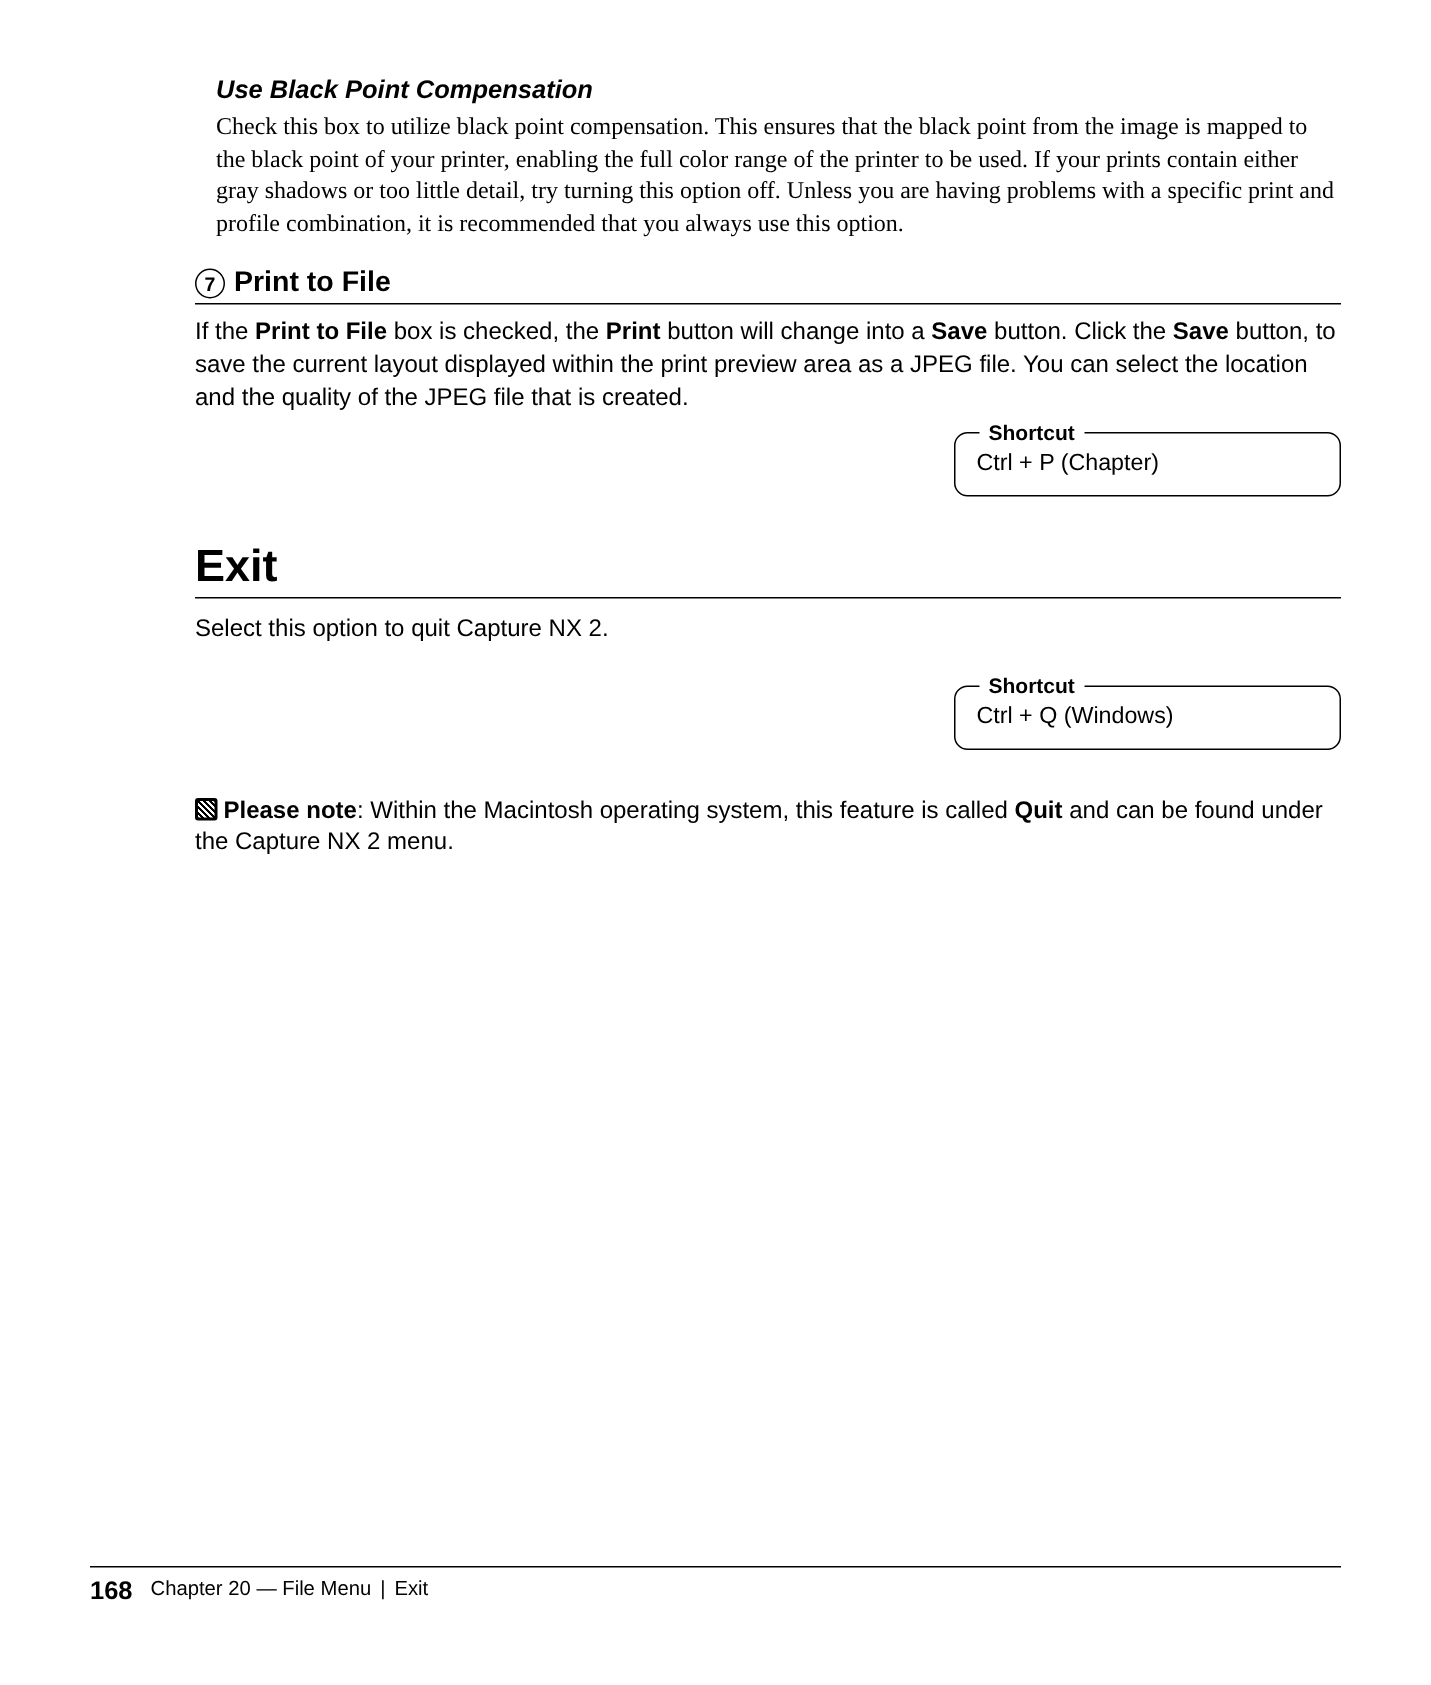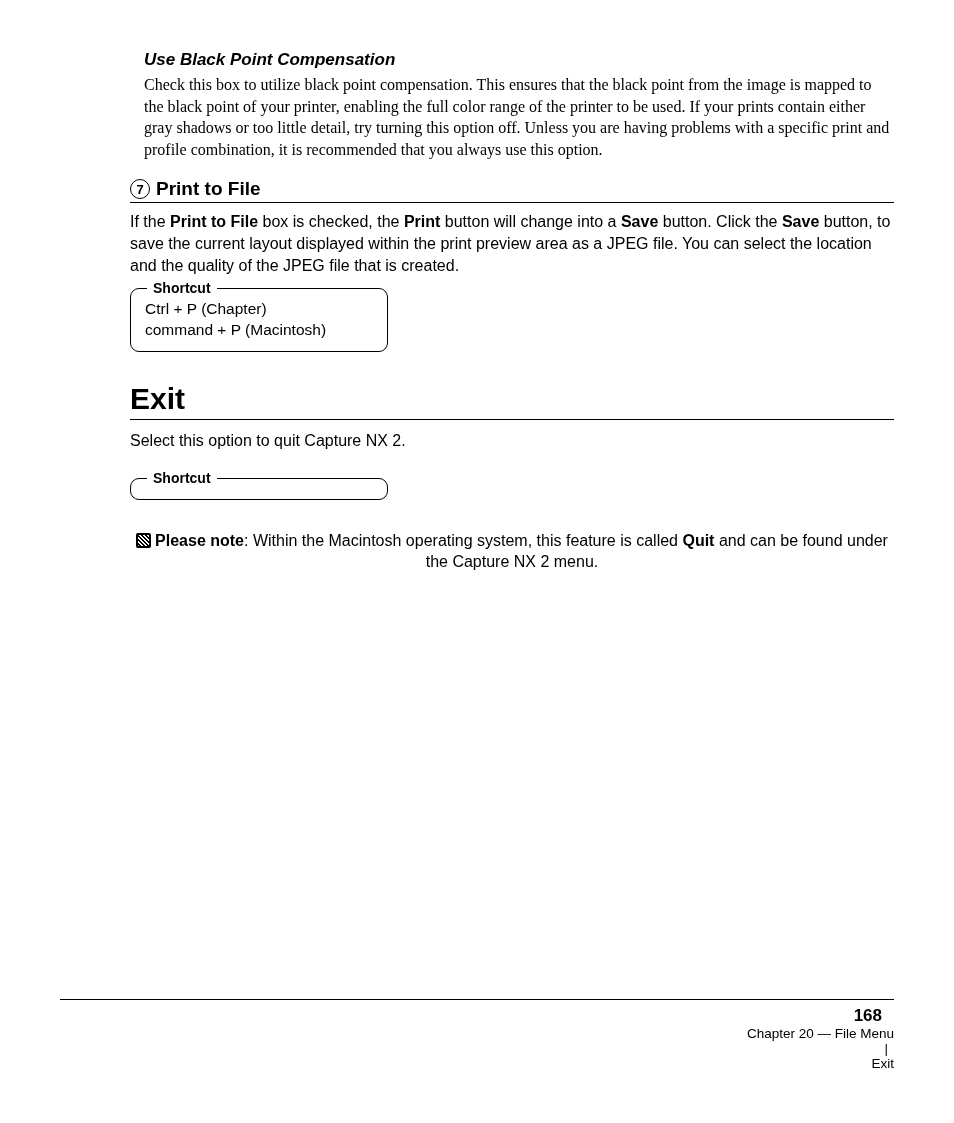--- a/index.html
+++ b/index.html
@@ -47,21 +47,21 @@
     line-height: 1;
   }
   .para {
     font-size: 16px;
     line-height: 1.35;
     margin-bottom: 12px;
   }
   .para b { font-weight: 700; }
   .shortcut-wrap {
     display: flex;
-    justify-content: flex-start;
+    justify-content: flex-end;
     margin-bottom: 30px;
   }
   .shortcut-box {
     position: relative;
     border: 1px solid #000;
     border-radius: 9px;
     padding: 10px 14px 10px 14px;
     width: 258px;
     font-size: 15.5px;
     line-height: 1.35;
@@ -79,21 +79,20 @@
     font-size: 30px;
     font-weight: 700;
     border-bottom: 1px solid #000;
     padding-bottom: 3px;
     margin-bottom: 10px;
     margin-top: 8px;
   }
   .note {
     font-size: 16px;
     line-height: 1.35;
-    text-align: center;
   }
   .note-icon {
     display: inline-block;
     width: 15px; height: 15px;
     background: #000;
     vertical-align: -2px;
     margin-right: 4px;
     position: relative;
     border-radius: 2px;
   }
@@ -105,22 +104,21 @@
     border-radius: 1px;
   }
   .footer {
     position: absolute;
     left: 60px; right: 60px;
     bottom: 52px;
     border-top: 1px solid #000;
     padding-top: 6px;
     font-size: 13.5px;
     display: flex;
-    align-items: flex-end;
-    flex-direction: column;
+    align-items: flex-start;
   }
   .footer .pnum { font-weight: 700; font-size: 17px; margin-right: 12px; }
   .footer .sep { margin: 0 6px; font-weight: 400; }
 </style>
 </head>
 <body>
 
 <div class="page">
 
   <div class="subhead-italic">Use Black Point Compensation</div>
@@ -132,30 +130,30 @@
   </div>
 
   <p class="para">
     <span>If the </span><b>Print to File</b><span> box is checked, the </span><b>Print</b><span> button will change into a </span><b>Save</b><span> button. Click the </span><b>Save</b><span> button, to save the current layout displayed within the print preview area as a JPEG file. You can select the location and the quality of the JPEG file that is created.</span>
   </p>
 
   <div class="shortcut-wrap">
     <div class="shortcut-box">
       <div class="shortcut-legend">Shortcut</div>
       <div>Ctrl + P (Chapter)</div>
-      <div>command + P (Macintosh)</div>
     </div>
   </div>
 
   <h1 class="big">Exit</h1>
   <p class="para" style="margin-bottom:26px">Select this option to quit Capture NX 2.</p>
 
   <div class="shortcut-wrap">
     <div class="shortcut-box">
       <div class="shortcut-legend">Shortcut</div>
+      <div>Ctrl + Q (Windows)</div>
     </div>
   </div>
 
   <p class="note">
     <span class="note-icon"></span><b>Please note</b><span>: Within the Macintosh operating system, this feature is called </span><b>Quit</b><span> and can be found under the Capture NX 2 menu.</span>
   </p>
 
   <div class="footer">
     <span class="pnum">168</span>
     <span>Chapter 20 — File Menu</span>

